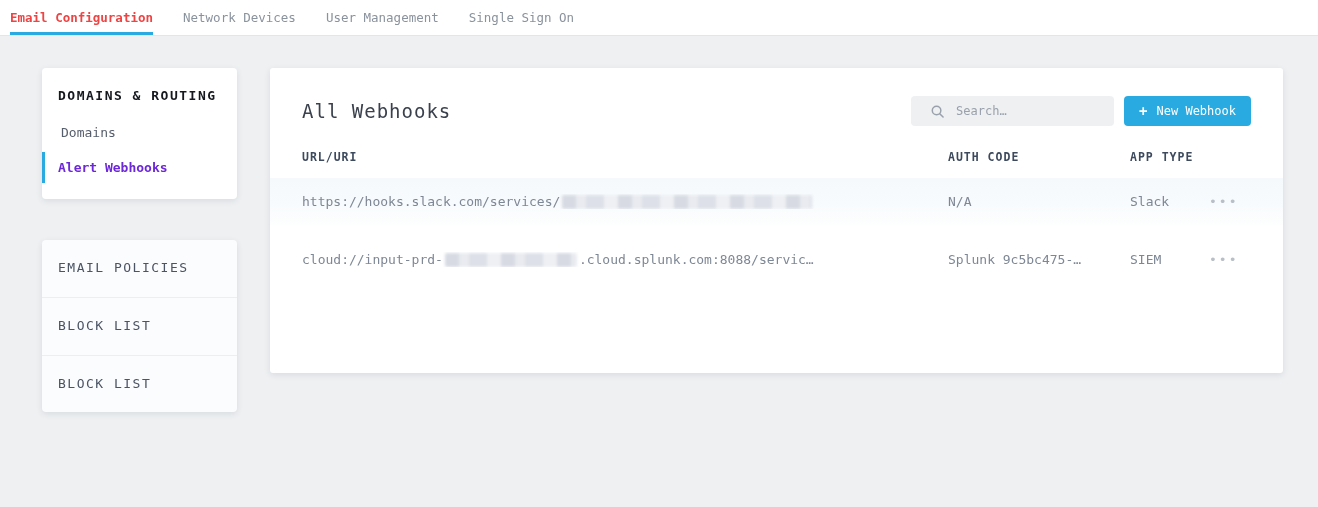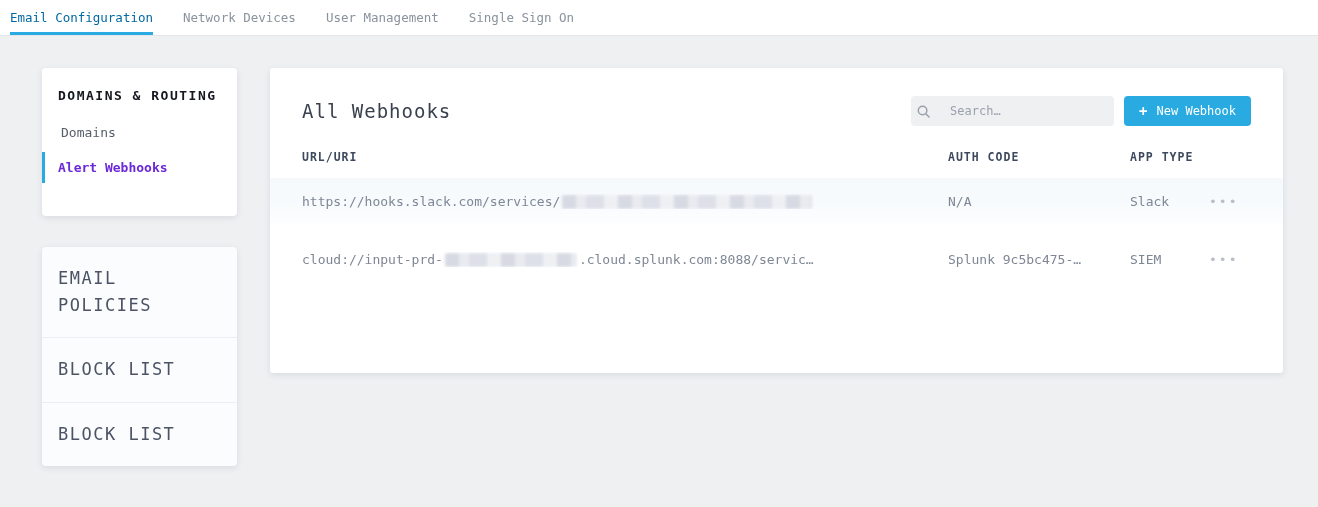--- a/index.html
+++ b/index.html
@@ -24,41 +24,41 @@
     display: flex;
     align-items: center;
     font-size: 12.5px;
     color: #8a929d;
     cursor: pointer;
     border-bottom: 3px solid transparent;
     padding-top: 3px;
     white-space: nowrap;
   }
   .nav-tab.active {
-    color: #0369a1;
-    font-weight: normal;
+    color: #ef4444;
+    font-weight: bold;
     border-bottom-color: #29abe2;
   }
 
   
   .content {
     display: flex;
     align-items: flex-start;
     padding: 32px 35px 0 42px;
     gap: 33px;
   }
   .sidebar { width: 195px; flex: none; }
 
   
   .side-card1 {
     background: #ffffff;
     border-radius: 4px;
     box-shadow: 0 2px 6px rgba(40,50,70,0.10);
-    padding: 20px 0 33px 0;
-    margin-bottom: 31px;
+    padding: 20px 0 16px 0;
+    margin-bottom: 41px;
   }
   .side-card1 .card-heading {
     font-size: 13px;
     font-weight: bold;
     color: #15181e;
     letter-spacing: 1.5px;
     padding: 0 16px;
     margin-bottom: 14px;
   }
   .side-item {
@@ -77,21 +77,21 @@
   }
 
   
   .side-card2 {
     background: #fbfcfd;
     border-radius: 4px;
     box-shadow: 0 2px 6px rgba(40,50,70,0.10);
     overflow: hidden;
   }
   .side-section {
-    font-size: 17px;
+    font-size: 13px;
     color: #4b5364;
     letter-spacing: 1.5px;
     padding: 18px 16px;
     line-height: 1.6;
     border-top: 1px solid #eceef2;
     cursor: pointer;
   }
   .side-section:first-child { border-top: none; }
 
   
@@ -116,22 +116,22 @@
   }
   .spacer { flex: 1; }
 
   .search-box {
     width: 203px;
     height: 30px;
     background: #eef0f2;
     border-radius: 4px;
     display: flex;
     align-items: center;
-    padding: 0 6px;
-    gap: 20px;
+    padding: 0 20px;
+    gap: 12px;
     margin-right: 10px;
   }
   .search-box svg { flex: none; display: block; }
   .search-box input {
     border: none;
     background: transparent;
     outline: none;
     font-family: "DejaVu Sans Mono", monospace;
     font-size: 12px;
     color: #6e7681;

